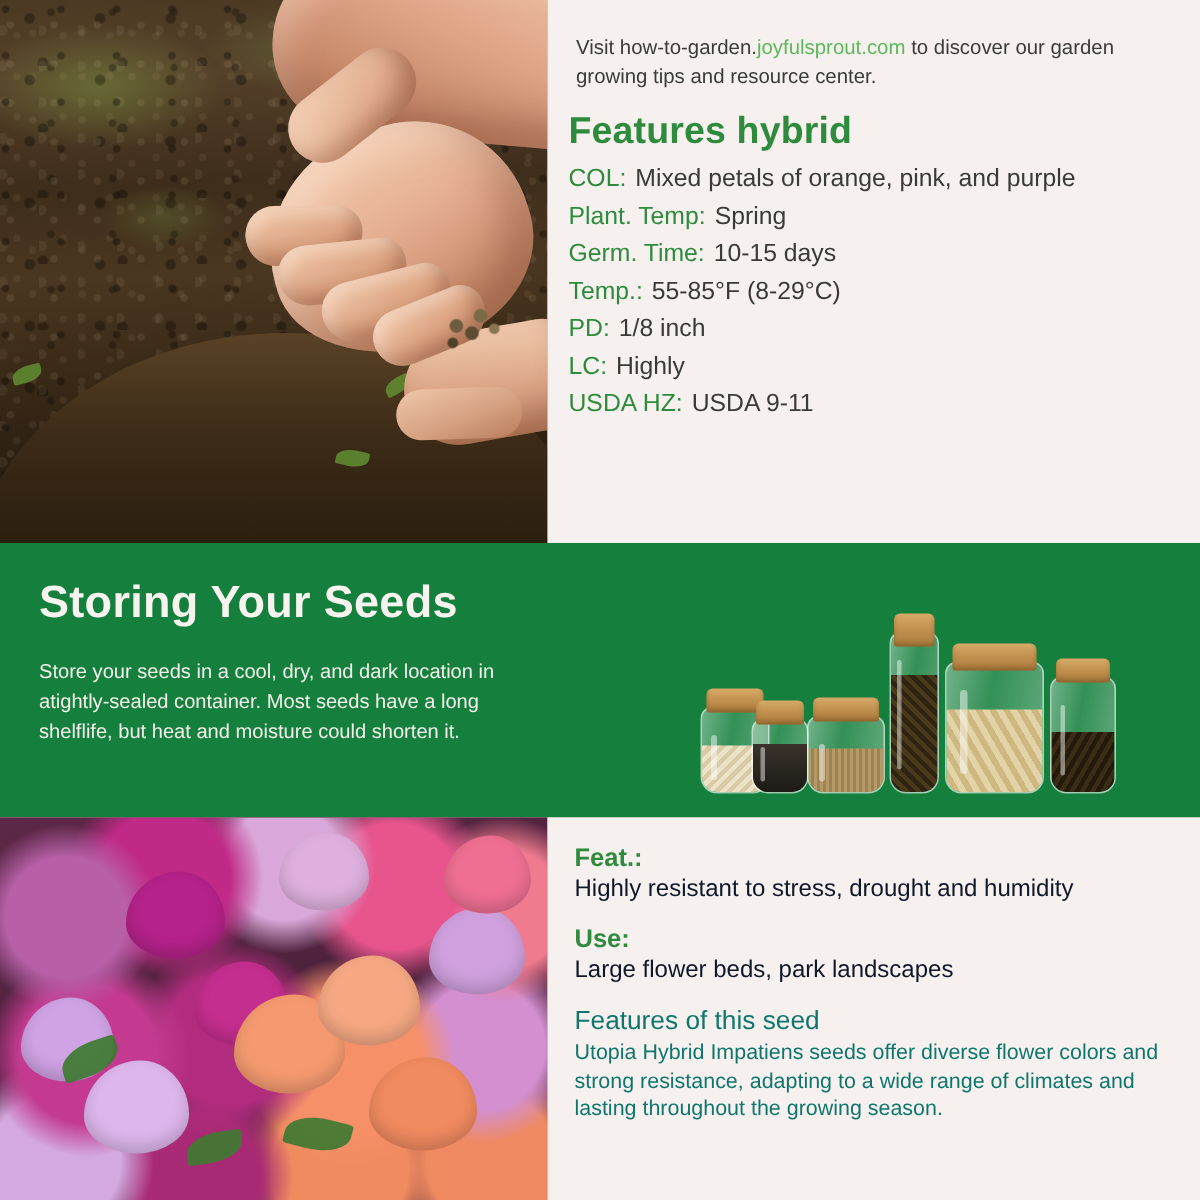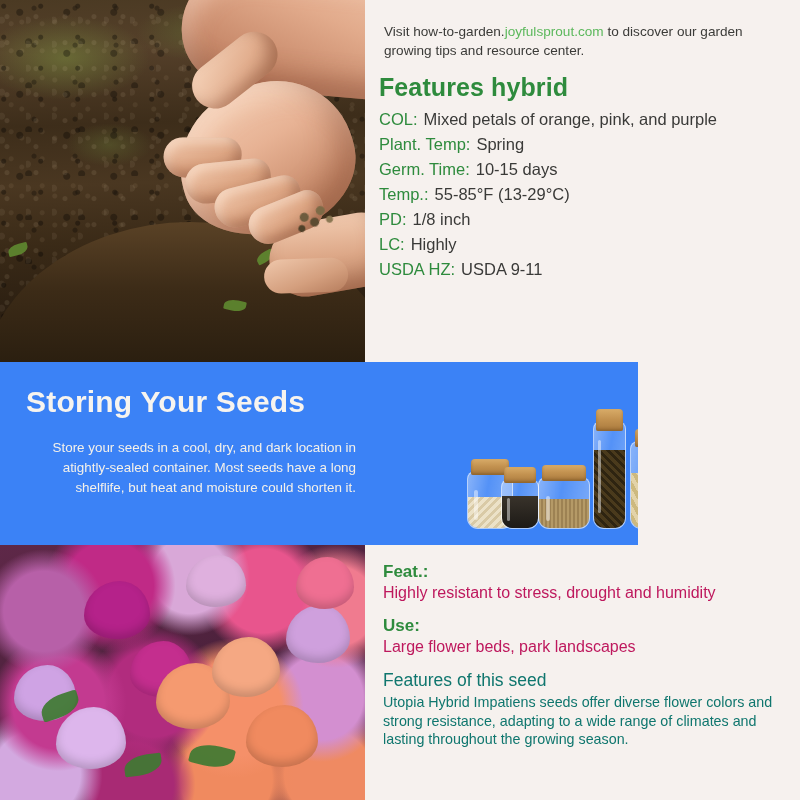--- a/index.html
+++ b/index.html
@@ -129,30 +129,30 @@
   .spec-list{margin:0;padding:0;list-style:none;}
   .spec-row{
     display:flex;align-items:baseline;gap:6px;
     margin:0 0 6px 0;white-space:nowrap;
   }
   .spec-key{color:#2e8b3d;font-weight:400;font-size:16.5px;}
   .spec-val{color:#3a3a38;font-size:16.5px;}
 
   
   .band{
-    position:absolute;left:0;top:362px;width:638px;height:183px;
-    background:#3b82f6;overflow:hidden;
+    position:absolute;left:0;top:362px;width:800px;height:183px;
+    background:#15803d;overflow:hidden;
   }
   .band-title{
     position:absolute;left:26px;top:23px;
     color:#f7f4ef;font-size:30px;font-weight:700;letter-spacing:.2px;
   }
   .band-body{
     position:absolute;left:26px;top:76px;width:330px;
-    color:#f4f1ea;font-size:13.4px;line-height:1.48;text-align:right;
+    color:#f4f1ea;font-size:13.4px;line-height:1.48;
   }
   
   .jars{position:absolute;left:455px;top:22px;width:330px;height:145px;}
   .jar{position:absolute;bottom:0;}
   .jar .glass{
     position:absolute;bottom:0;left:0;right:0;top:12px;
     border-radius:8px 8px 11px 11px;
     background:linear-gradient(100deg,rgba(255,255,255,.40),rgba(255,255,255,.13) 42%,rgba(255,255,255,.34));
     border:1px solid rgba(255,255,255,.5);
     overflow:hidden;
@@ -212,21 +212,21 @@
   }
   .leaf{position:absolute;border-radius:64% 8% 64% 8%;background:#3f7a32;opacity:.92;}
 
   
   .panel-bottom{
     position:absolute;left:365px;top:545px;width:435px;height:255px;
     background:#f6f1ee;box-sizing:border-box;
     padding:17px 23px 0 18px;
   }
   .feat-key{color:#2e8b3d;font-weight:700;font-size:17px;margin:0 0 1px 0;}
-  .feat-val{color:#be185d;font-size:16px;margin:0 0 13px 0;line-height:1.25;}
+  .feat-val{color:#0f172a;font-size:16px;margin:0 0 13px 0;line-height:1.25;}
   .sec-head{color:#0f766e;font-weight:400;font-size:17.5px;margin:0 0 2px 0;}
   .sec-body{color:#0f766e;font-size:14.3px;line-height:1.3;margin:0;}
 </style>
 </head>
 <body>
 
 <div id="page">
 
   <div class="photo-soil">
     <div class="soil-bg"></div>
@@ -270,21 +270,21 @@
       <li class="spec-row">
         <span class="spec-key">Plant. Temp:</span>
         <span class="spec-val">Spring</span>
       </li>
       <li class="spec-row">
         <span class="spec-key">Germ. Time:</span>
         <span class="spec-val">10-15 days</span>
       </li>
       <li class="spec-row">
         <span class="spec-key">Temp.:</span>
-        <span class="spec-val">55-85°F (13-29°C)</span>
+        <span class="spec-val">55-85°F (8-29°C)</span>
       </li>
       <li class="spec-row">
         <span class="spec-key">PD:</span>
         <span class="spec-val">1/8 inch</span>
       </li>
       <li class="spec-row">
         <span class="spec-key">LC:</span>
         <span class="spec-val">Highly</span>
       </li>
       <li class="spec-row">

